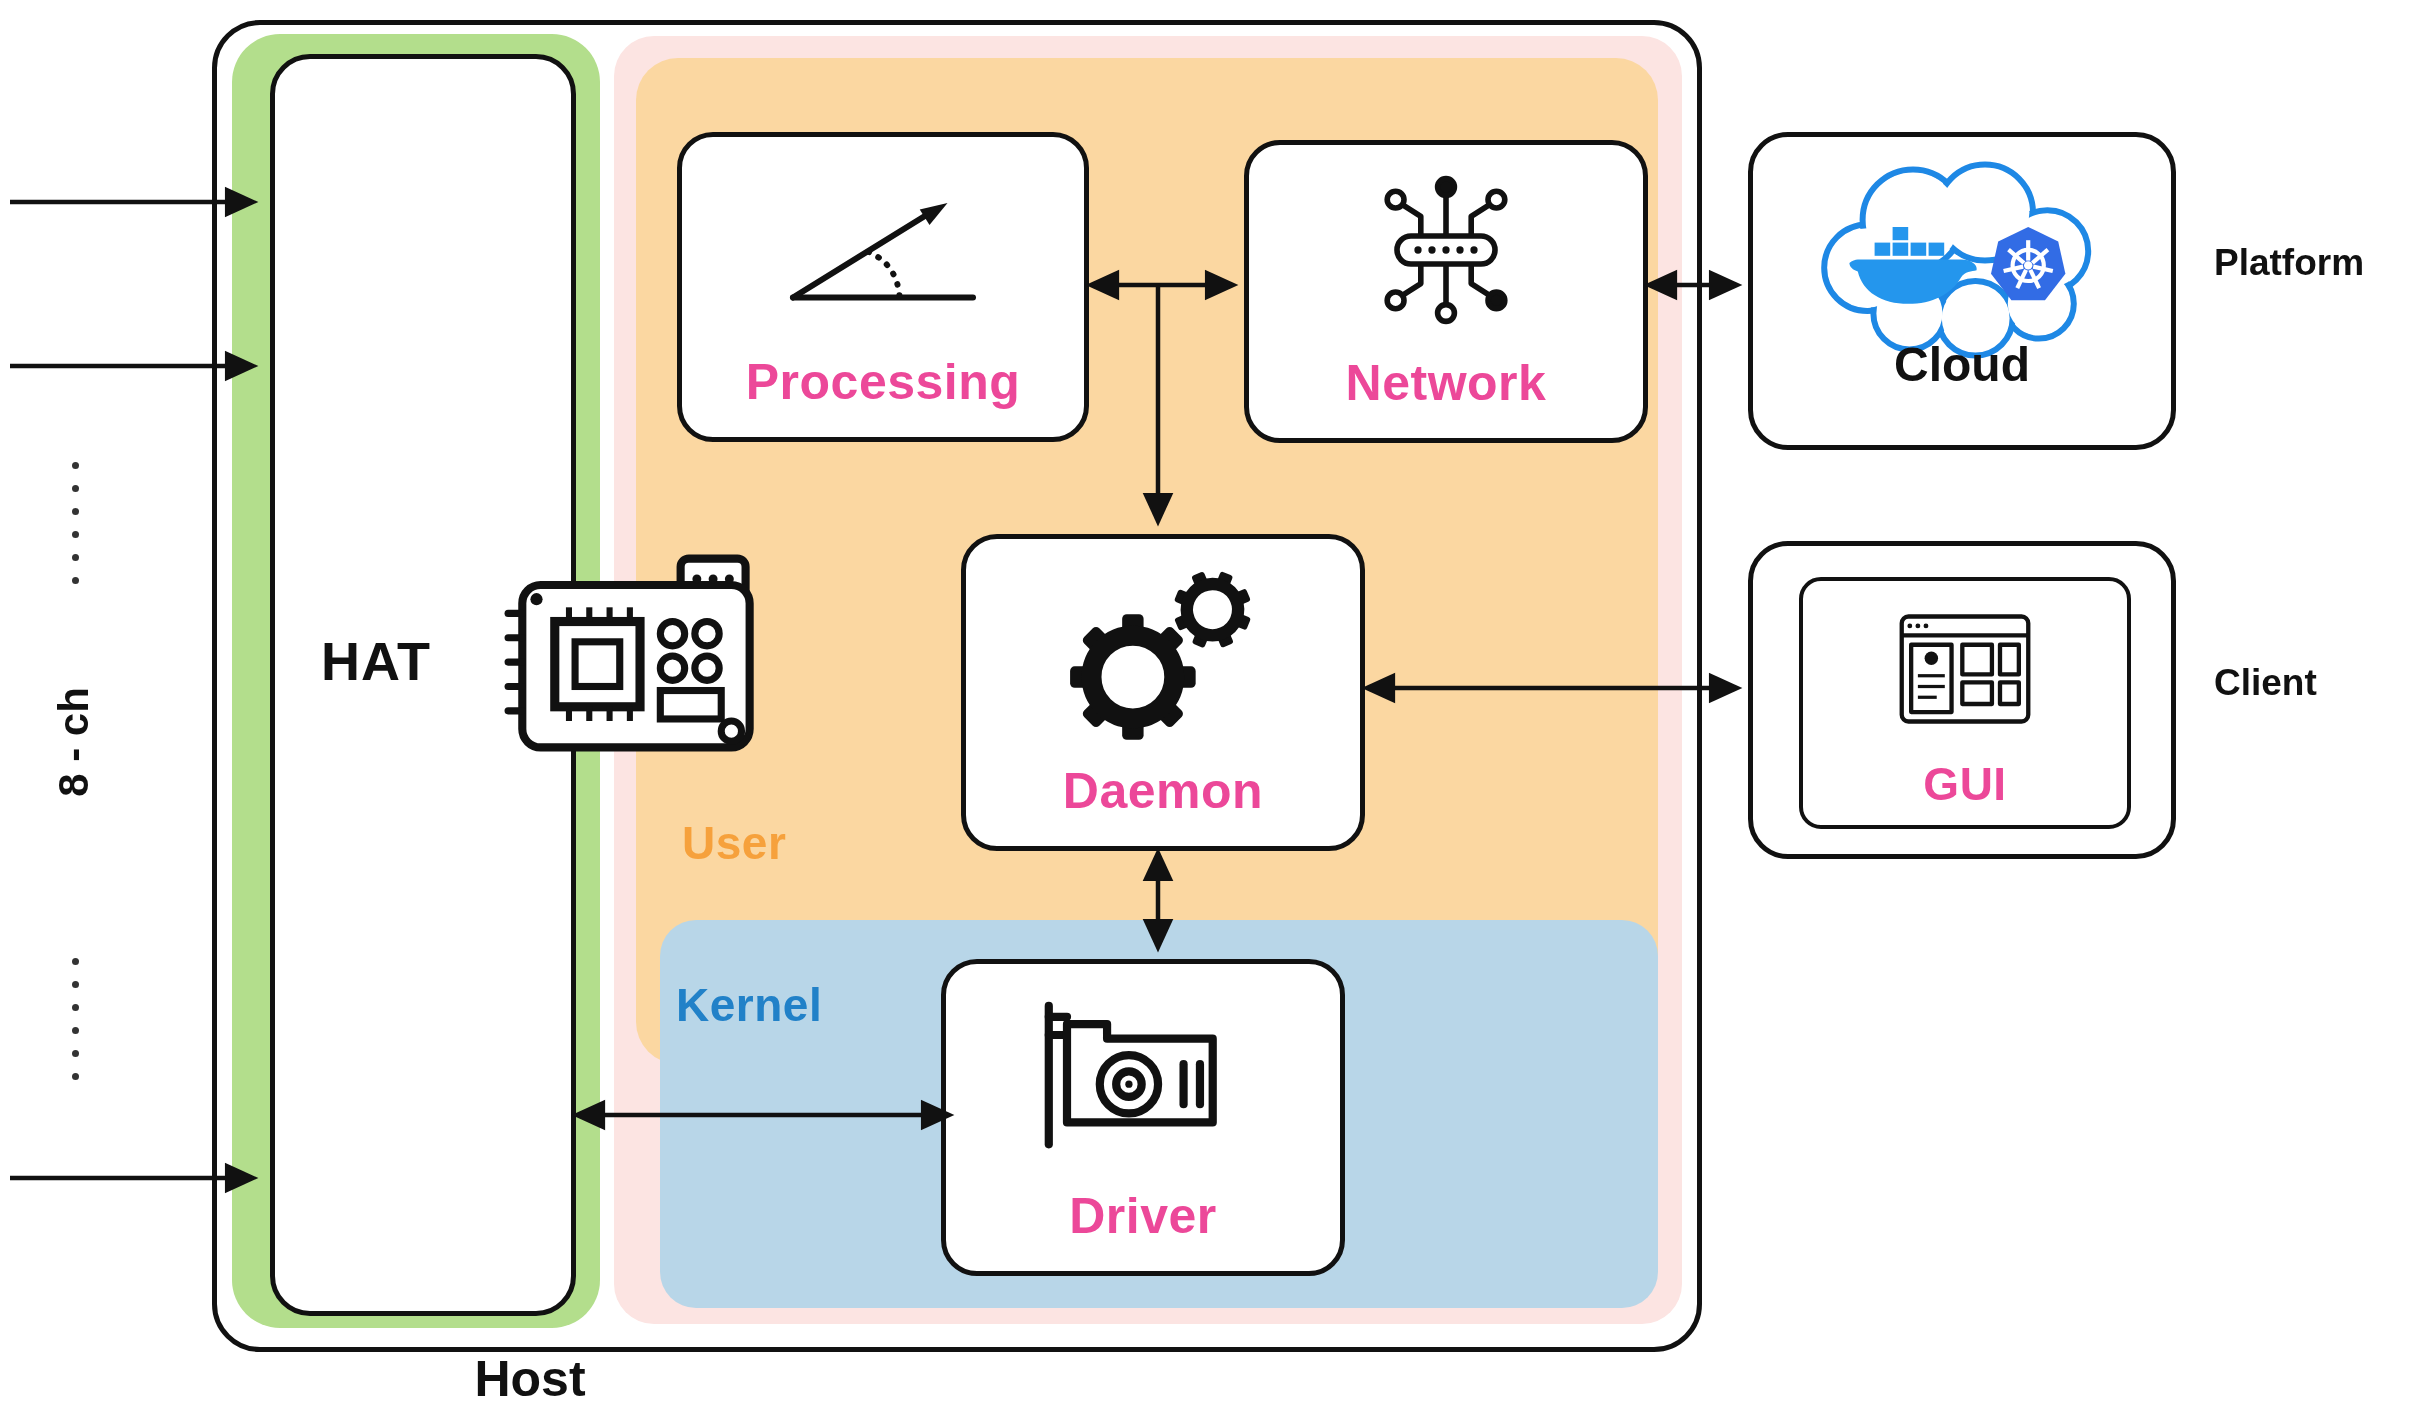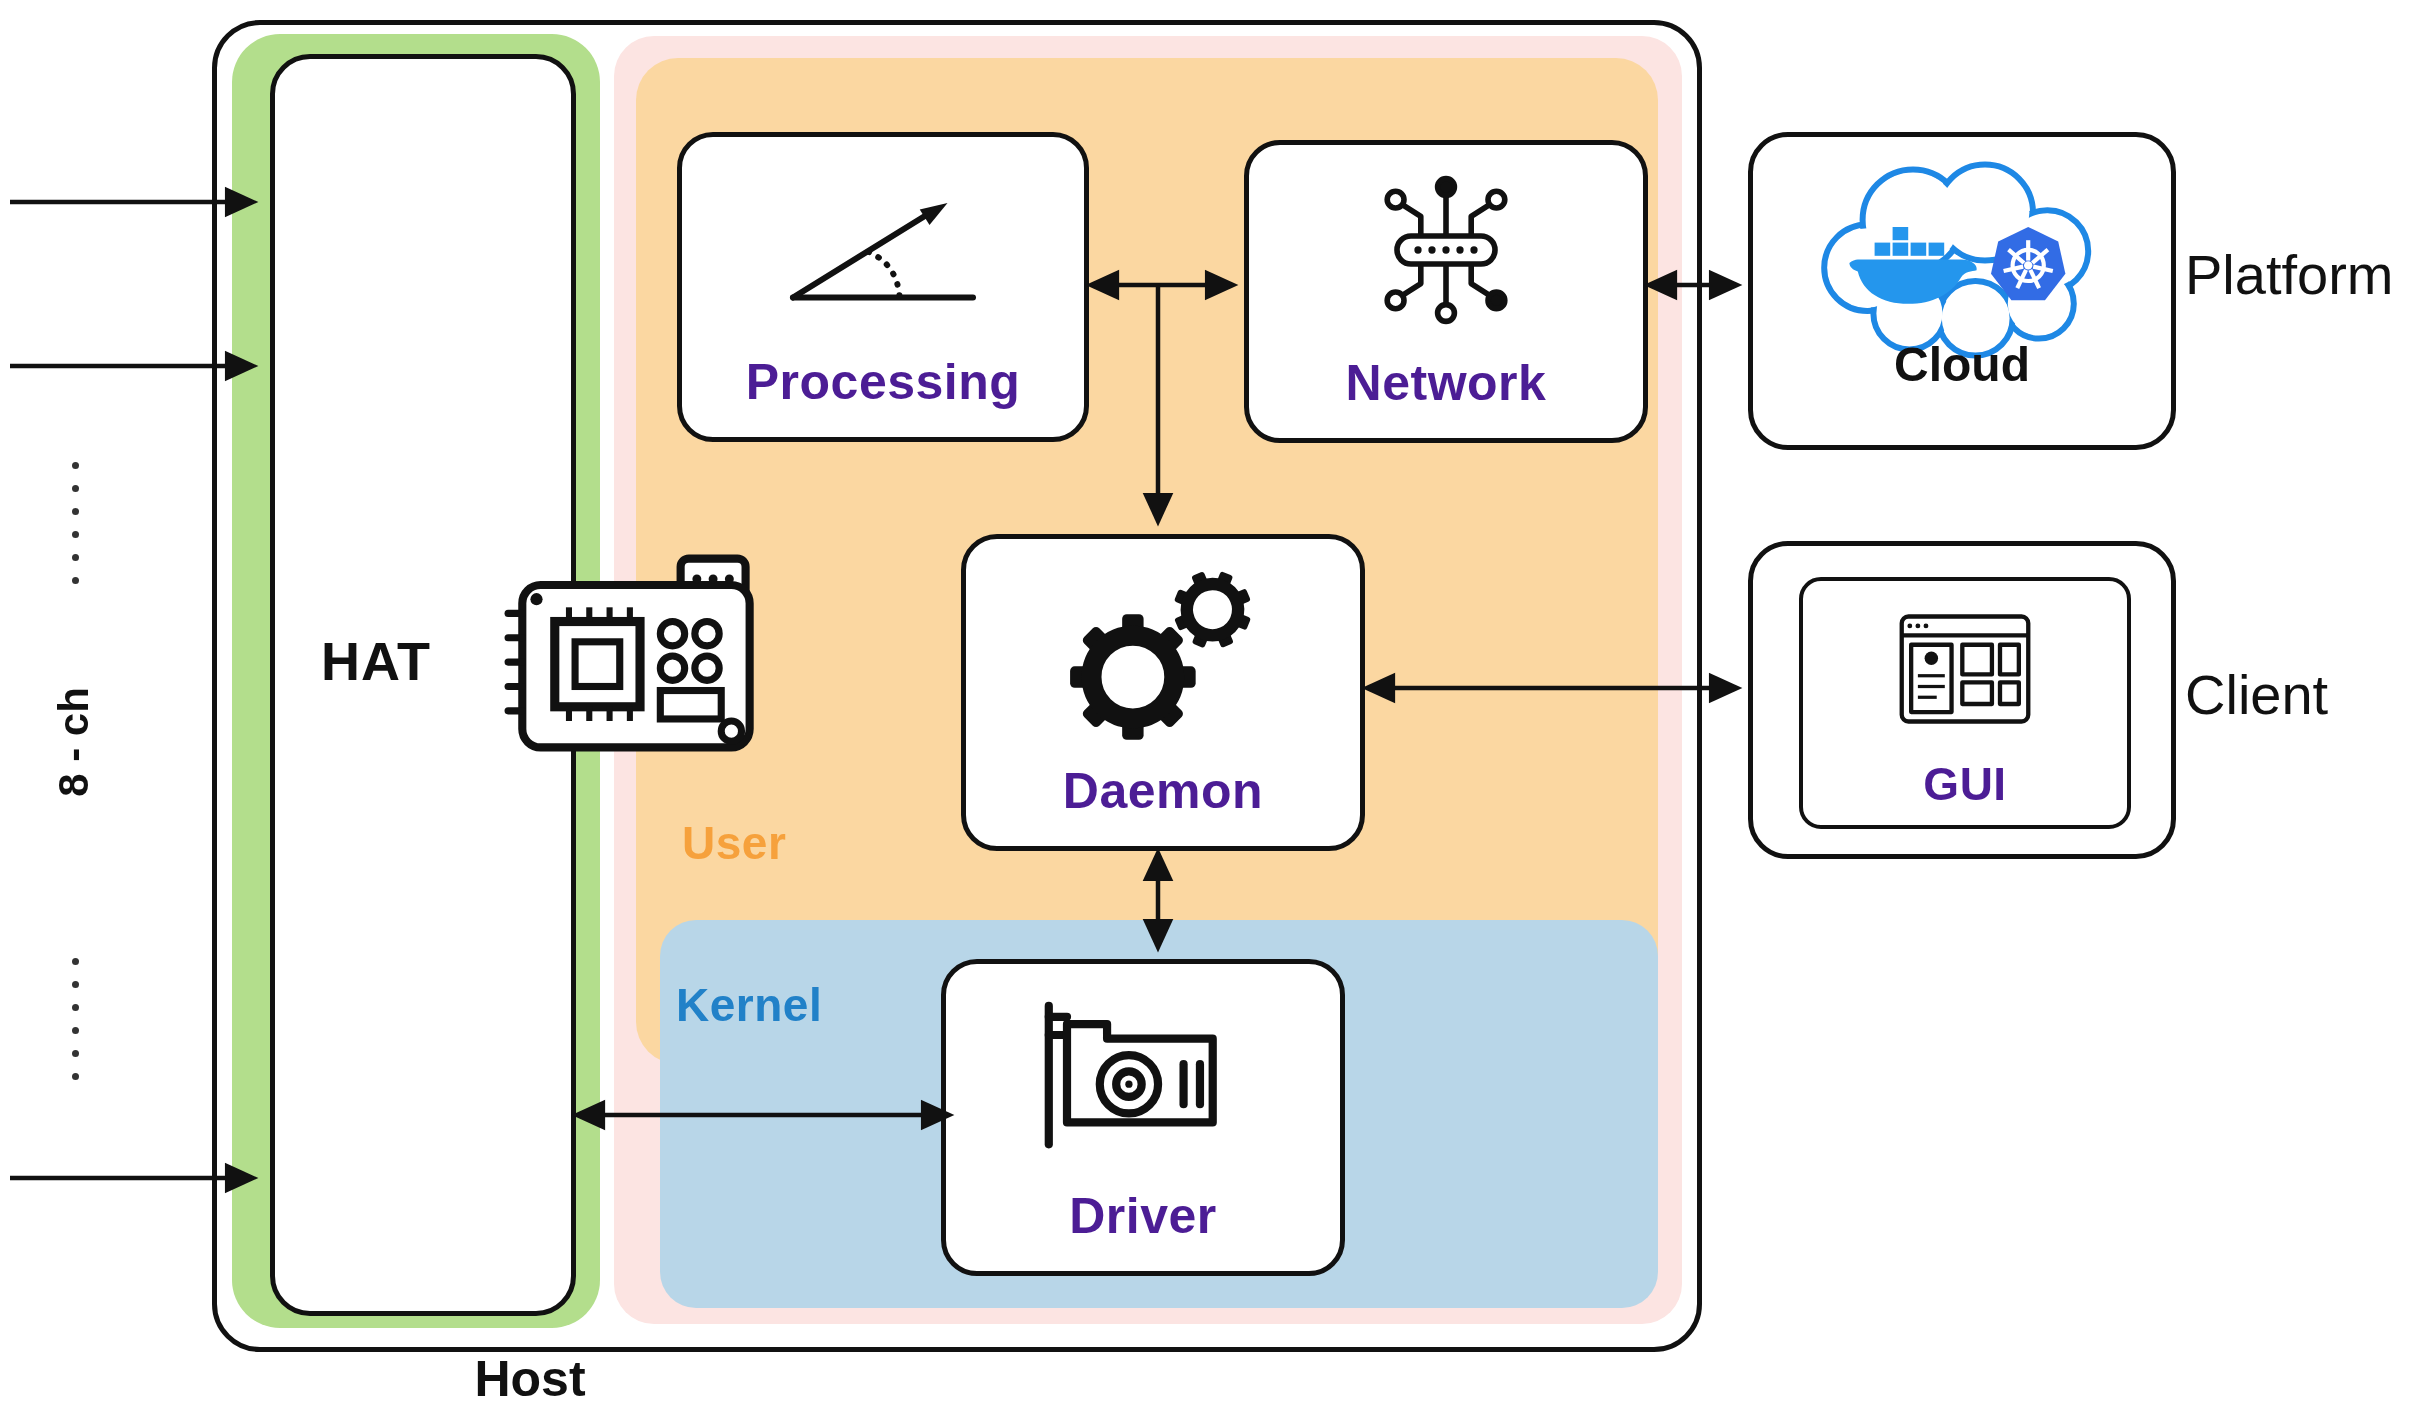--- a/index.html
+++ b/index.html
@@ -37,21 +37,21 @@
   .region-label{font-weight:800;font-size:46px;letter-spacing:.5px;z-index:4;}
   .user-label{left:46px;top:758px;color:var(--user_text,#f6a13c);position:absolute;}
   .kernel-label{left:16px;top:22px;color:var(--kernel_text,#2181c8);position:absolute;margin-top:36px;}
 
   
   .box{
     position:absolute;background:#fff;border:5px solid var(--ink,#111);border-radius:36px;
     display:flex;flex-direction:column;align-items:center;z-index:5;
   }
   .box .icon{flex:1;display:flex;align-items:center;justify-content:center;width:100%;}
-  .box .lbl{font-weight:800;font-size:50px;color:#4c1d95;margin-bottom:26px;letter-spacing:.5px;}
+  .box .lbl{font-weight:800;font-size:50px;color:#ec4899;margin-bottom:26px;letter-spacing:.5px;}
 
   .processing-box{left:677px;top:132px;width:402px;height:300px;}
   .network-box{left:1244px;top:140px;width:394px;height:293px;}
   .daemon-box{left:961px;top:534px;width:394px;height:307px;}
   .driver-box{left:941px;top:959px;width:394px;height:307px;}
 
   .cloud-box{left:1748px;top:132px;width:418px;height:308px;border-radius:40px;}
   .cloud-svg{position:absolute;left:18px;top:6px;width:380px;height:252px;}
   .cloud-lbl{position:absolute;left:0;top:200px;width:100%;text-align:center;
     font-weight:800;font-size:48px;z-index:2;}
@@ -59,21 +59,21 @@
   .gui-outer{left:1748px;top:541px;width:418px;height:308px;border-radius:40px;}
   .gui-inner{
     position:absolute;left:46px;top:31px;width:324px;height:244px;background:#fff;
     border:4px solid var(--ink,#111);border-radius:22px;
     display:flex;flex-direction:column;align-items:center;
   }
   .gui-inner .icon{flex:1;display:flex;align-items:center;justify-content:center;}
   .gui-inner .lbl{font-weight:800;font-size:46px;margin-bottom:14px;}
 
   
-  .side-label{font-weight:400;font-size:56px;z-index:6;}
+  .side-label{font-weight:700;font-size:37px;z-index:6;margin-left:29px;}
   .platform-label{left:2185px;top:242px;}
   .client-label{left:2185px;top:662px;}
   .host-label{left:380px;top:1350px;width:300px;text-align:center;font-weight:800;font-size:50px;z-index:6;}
 
   
   .hat-label{left:296px;top:630px;width:160px;text-align:center;
     font-weight:800;font-size:54px;z-index:6;letter-spacing:1px;}
   .chip-icon{left:502px;top:552px;width:272px;height:204px;z-index:7;}
 
   

